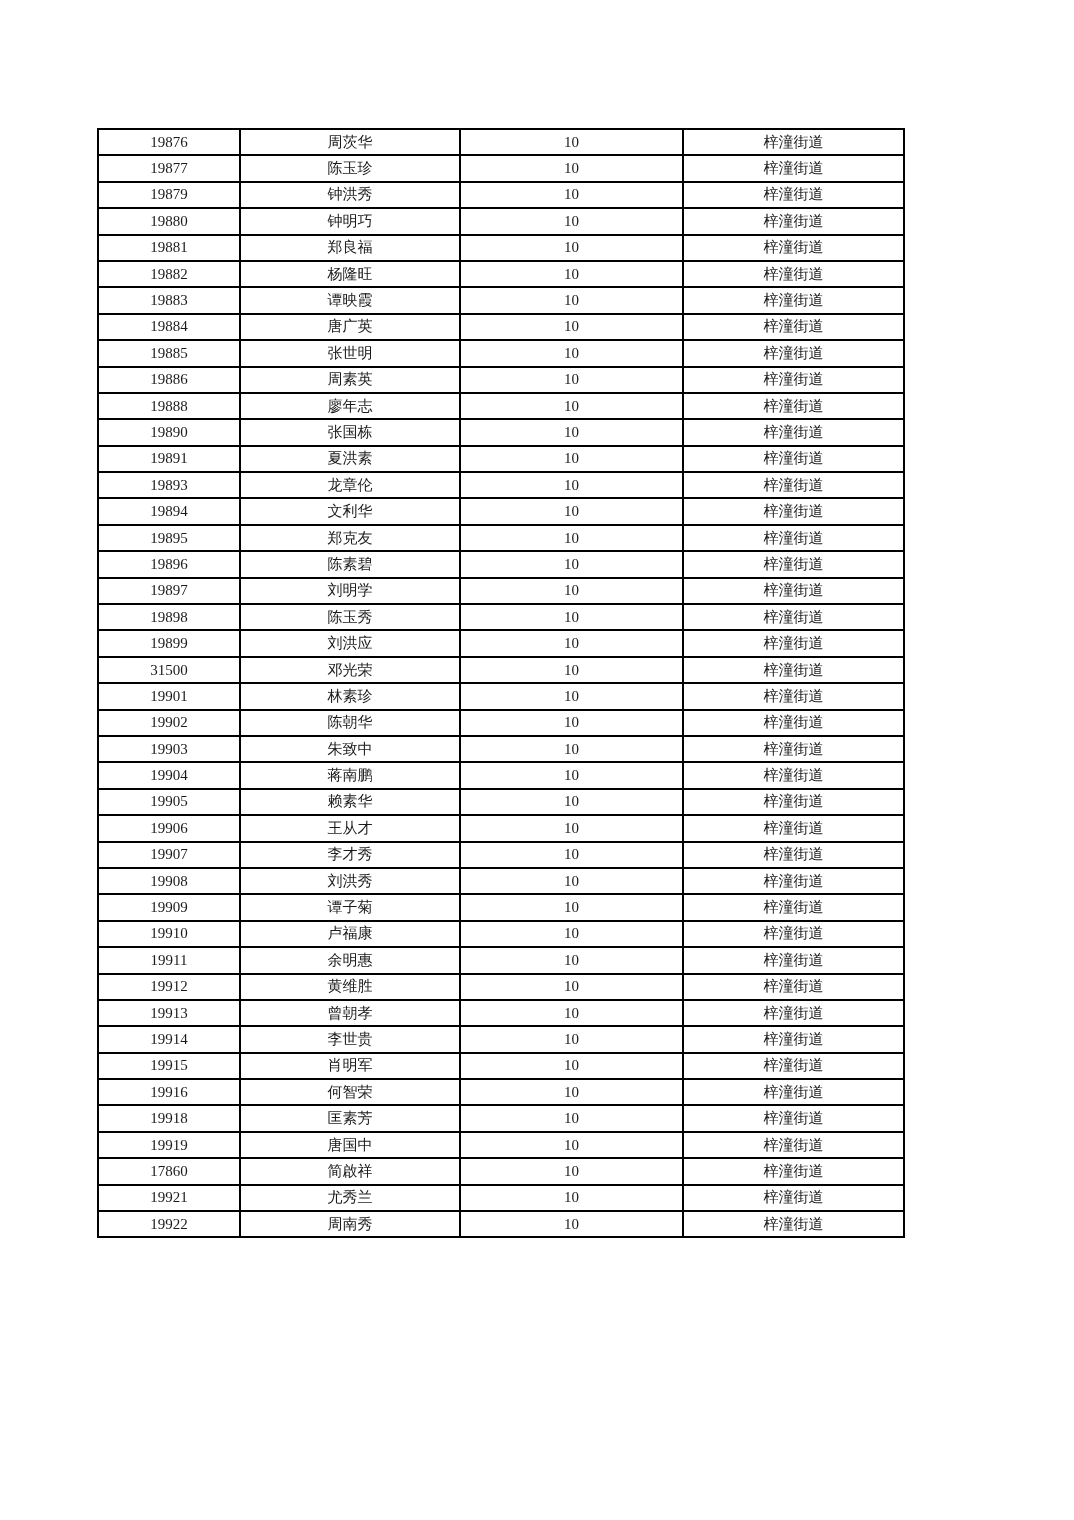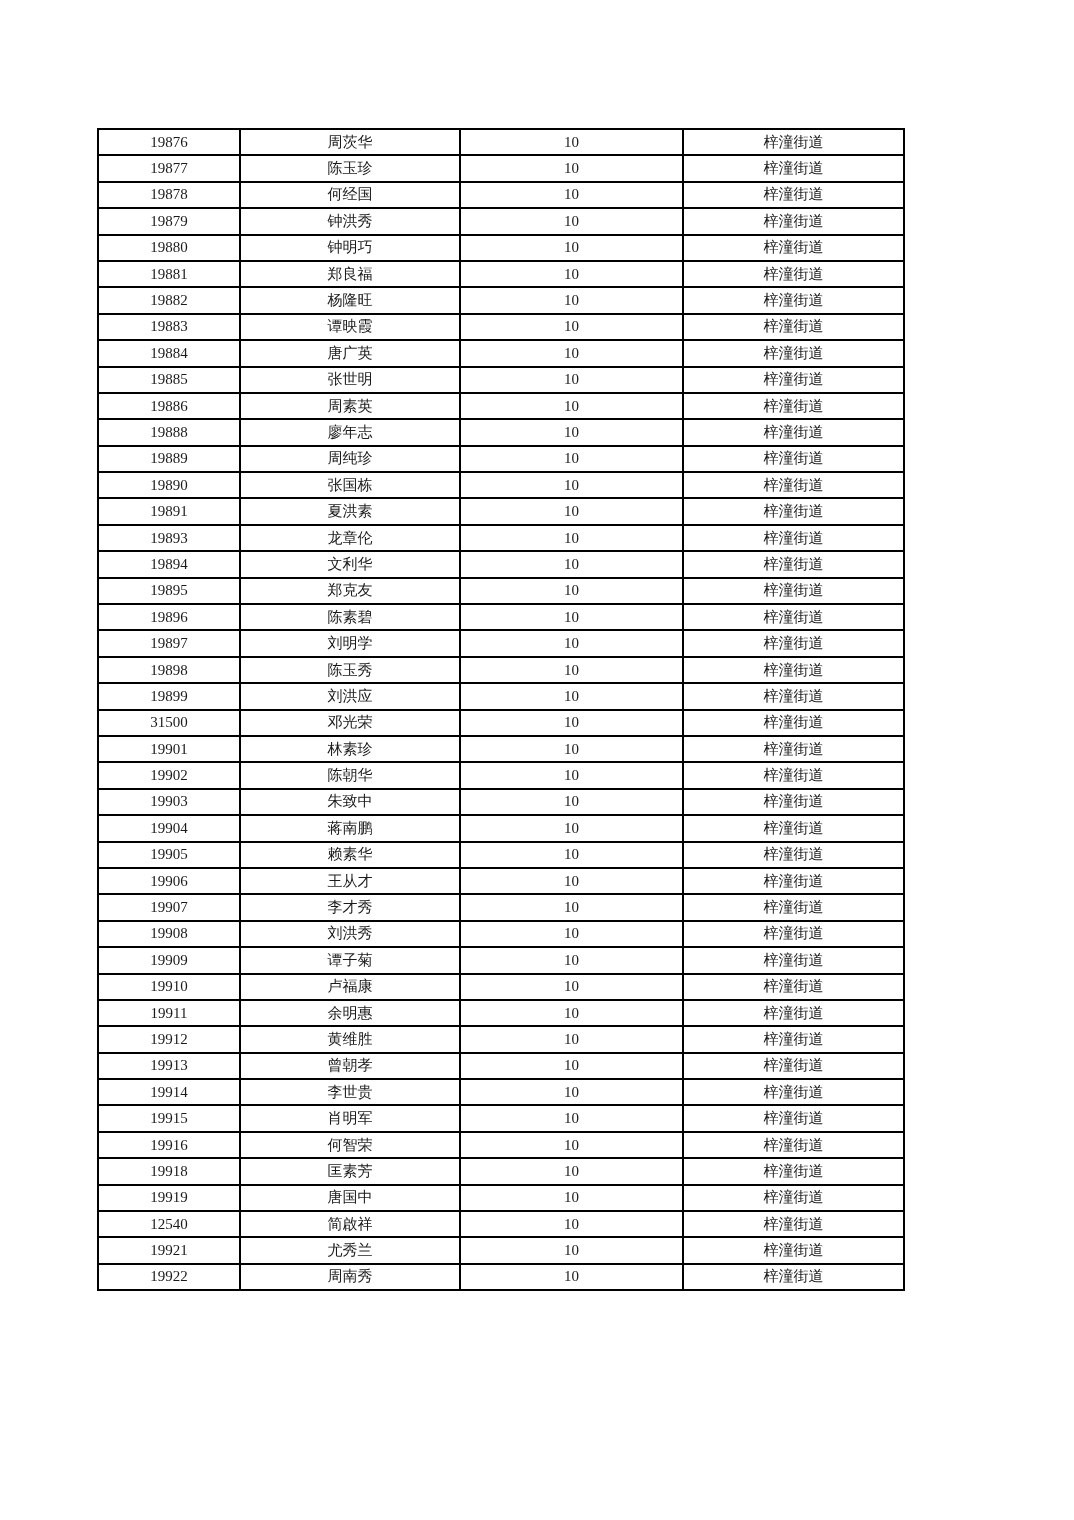--- a/index.html
+++ b/index.html
@@ -58,26 +58,20 @@
     <td>10</td>
     <td>梓潼街道</td>
   </tr>
           <tr>
     <td>19877</td>
     <td>陈玉珍</td>
     <td>10</td>
     <td>梓潼街道</td>
   </tr>
           <tr>
-    <td>19878</td>
-    <td>何经国</td>
-    <td>10</td>
-    <td>梓潼街道</td>
-  </tr>
-          <tr>
     <td>19879</td>
     <td>钟洪秀</td>
     <td>10</td>
     <td>梓潼街道</td>
   </tr>
           <tr>
     <td>19880</td>
     <td>钟明巧</td>
     <td>10</td>
     <td>梓潼街道</td>
@@ -118,26 +112,20 @@
     <td>10</td>
     <td>梓潼街道</td>
   </tr>
           <tr>
     <td>19888</td>
     <td>廖年志</td>
     <td>10</td>
     <td>梓潼街道</td>
   </tr>
           <tr>
-    <td>19889</td>
-    <td>周纯珍</td>
-    <td>10</td>
-    <td>梓潼街道</td>
-  </tr>
-          <tr>
     <td>19890</td>
     <td>张国栋</td>
     <td>10</td>
     <td>梓潼街道</td>
   </tr>
           <tr>
     <td>19891</td>
     <td>夏洪素</td>
     <td>10</td>
     <td>梓潼街道</td>
@@ -292,21 +280,21 @@
     <td>10</td>
     <td>梓潼街道</td>
   </tr>
           <tr>
     <td>19919</td>
     <td>唐国中</td>
     <td>10</td>
     <td>梓潼街道</td>
   </tr>
           <tr>
-    <td>12540</td>
+    <td>17860</td>
     <td>简啟祥</td>
     <td>10</td>
     <td>梓潼街道</td>
   </tr>
           <tr>
     <td>19921</td>
     <td>尤秀兰</td>
     <td>10</td>
     <td>梓潼街道</td>
   </tr>

